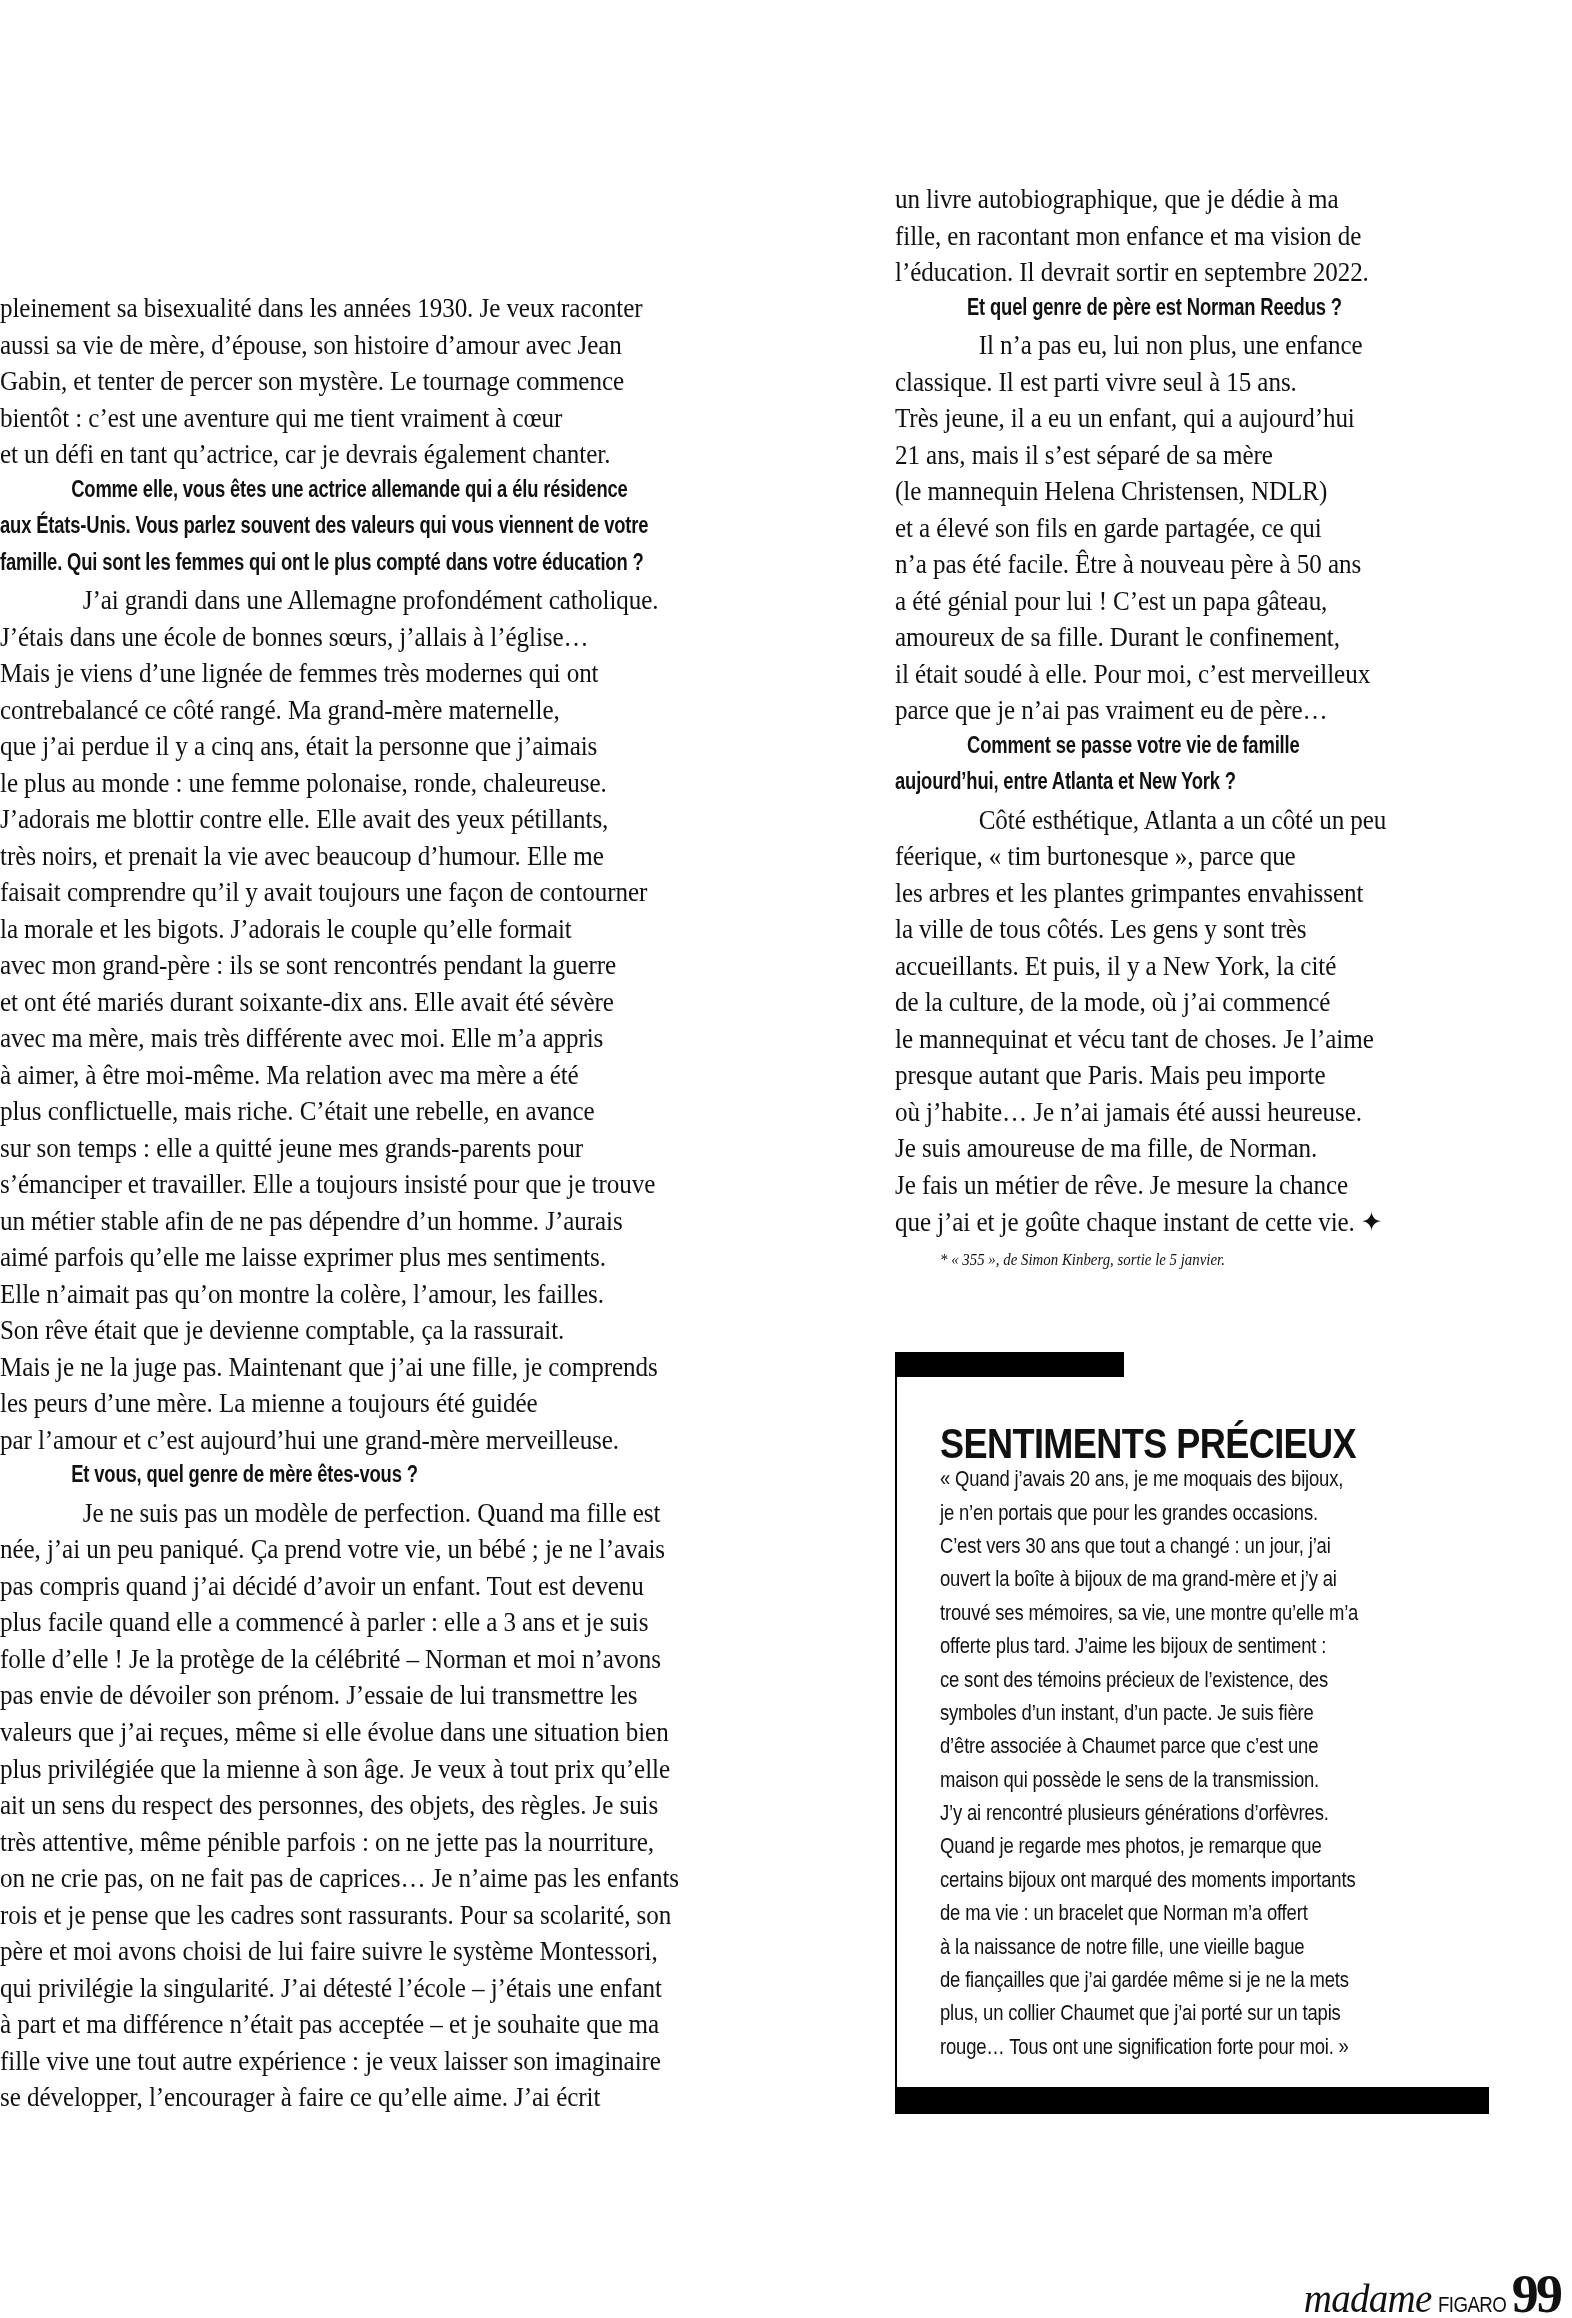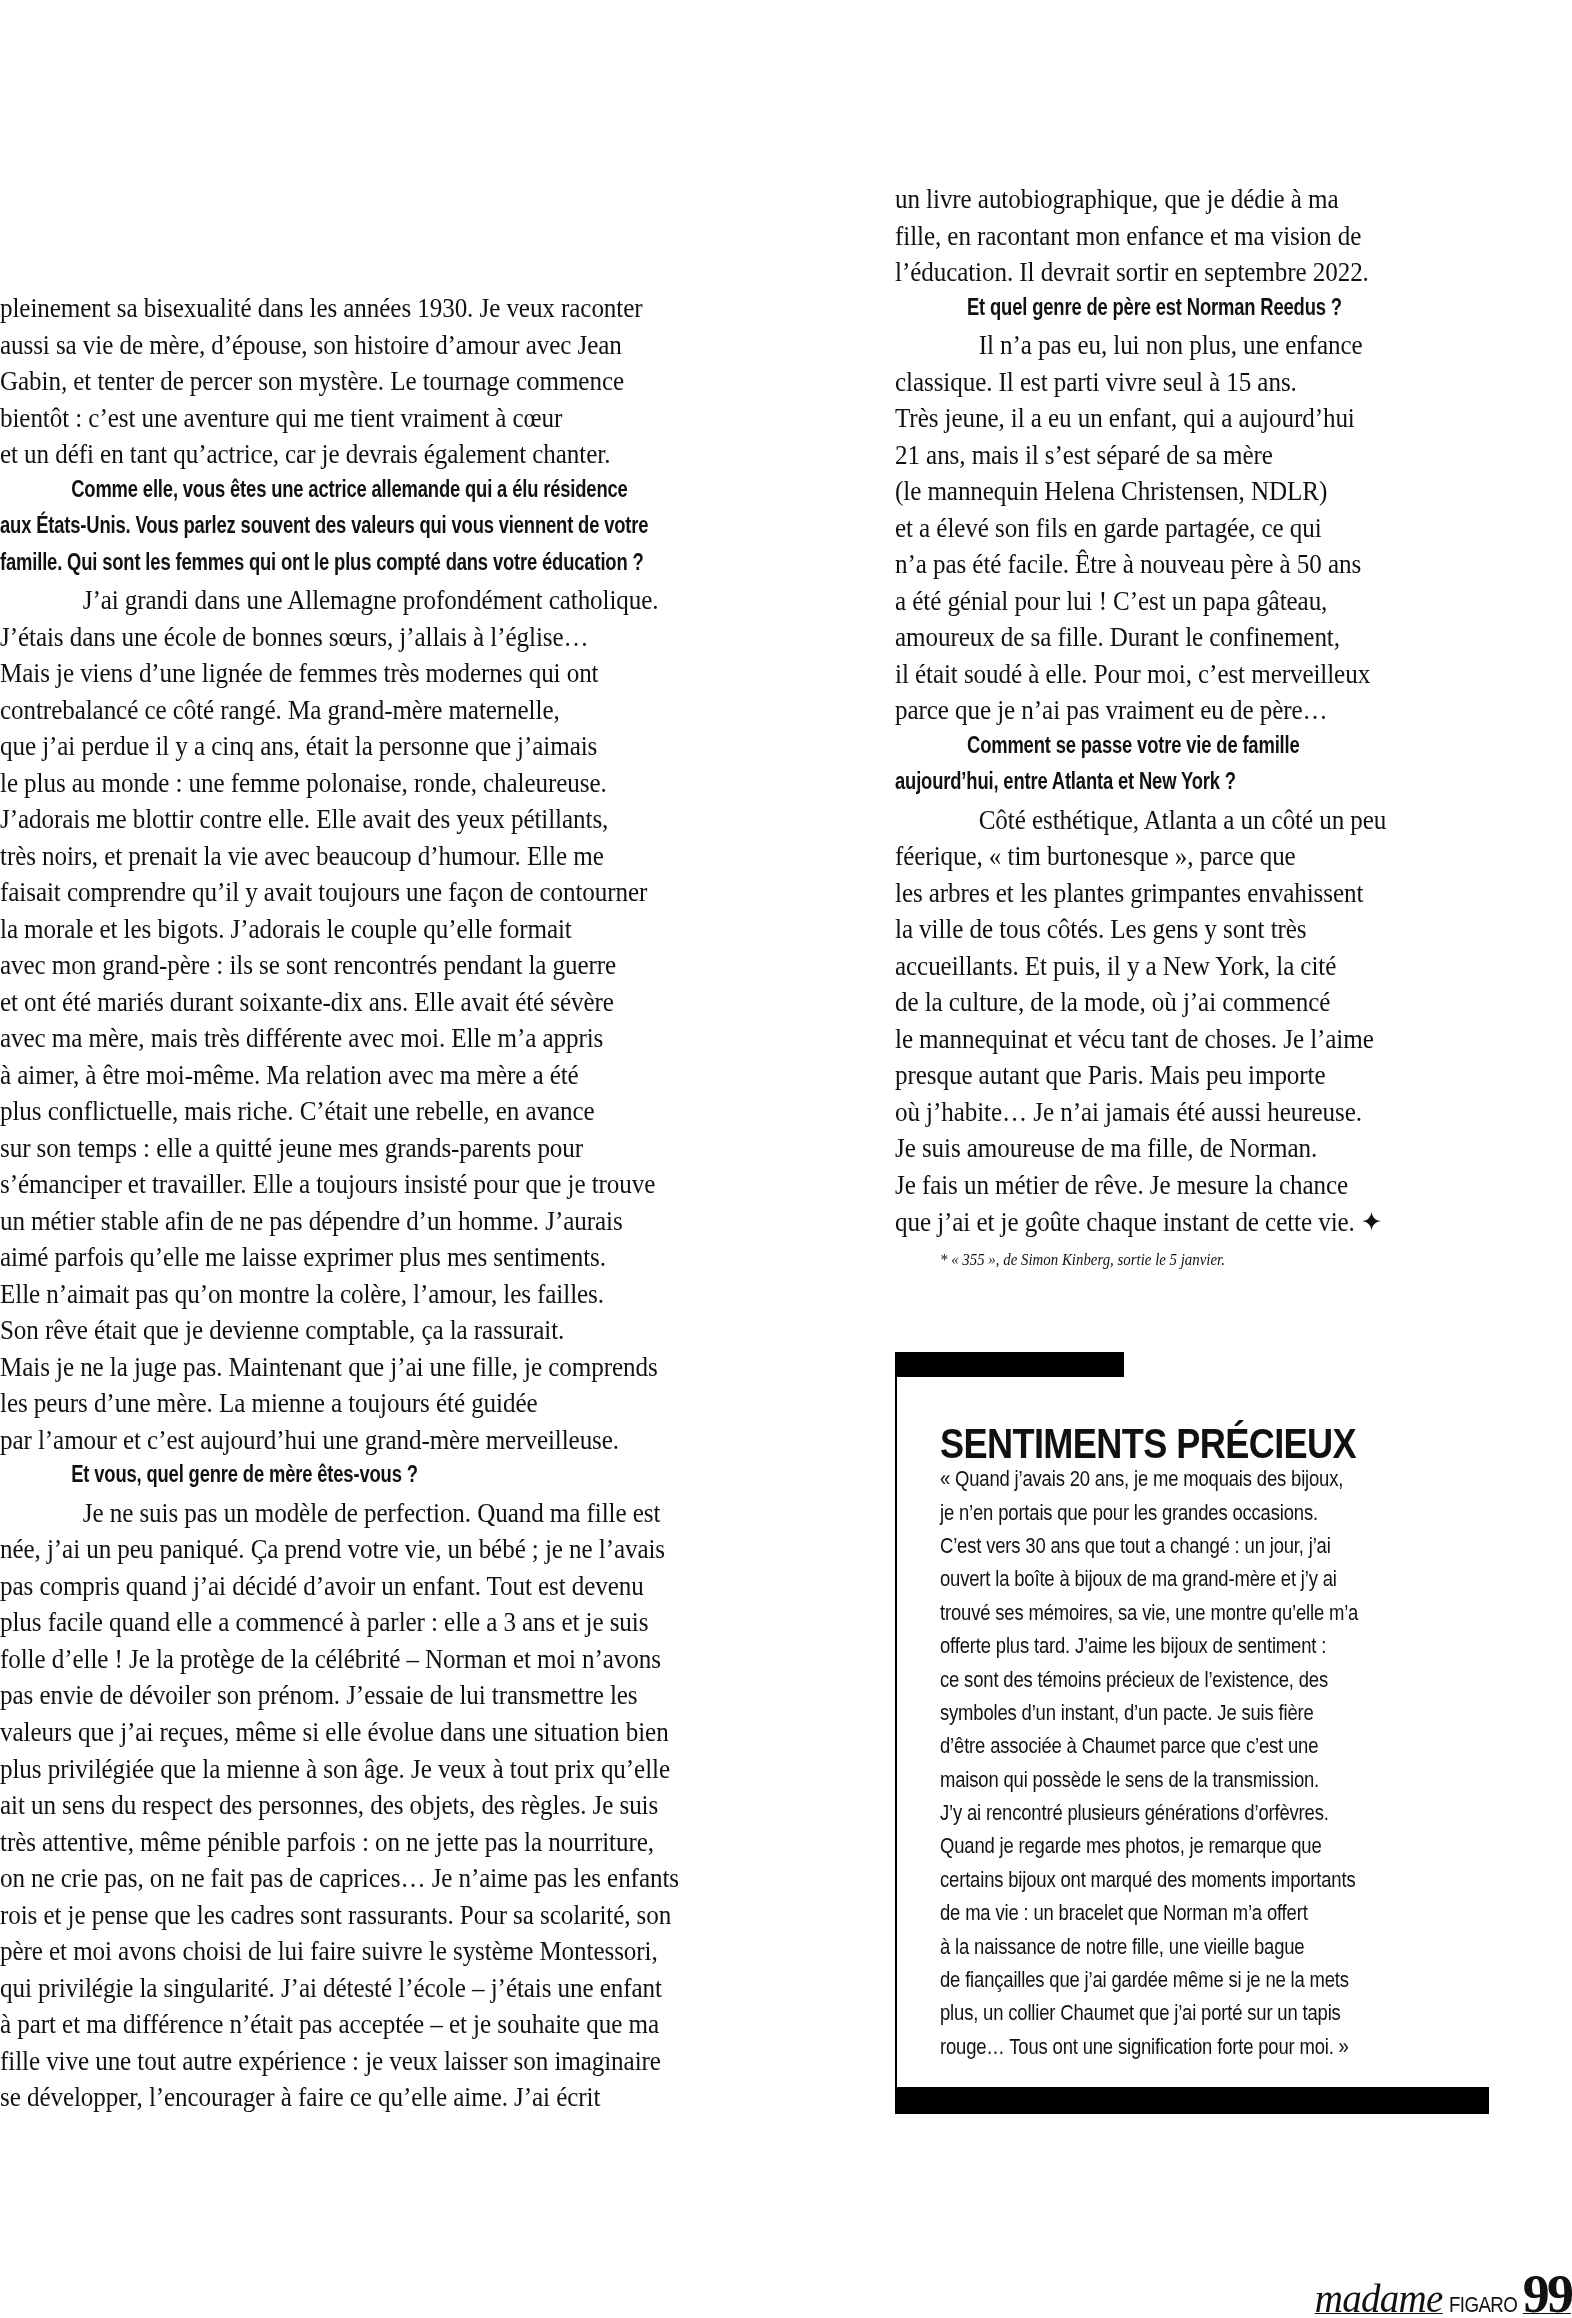--- a/index.html
+++ b/index.html
@@ -9,21 +9,21 @@
   .serif{font-family:"Liberation Serif","DejaVu Serif",serif;font-size:27px;transform:scaleX(0.93);letter-spacing:-0.1px;}
   .q{font-family:"Liberation Sans","DejaVu Sans",sans-serif;font-weight:bold;font-size:23px;transform:scaleX(0.80);letter-spacing:-0.2px;}
   .indent{padding-left:89px;}
   .indent-r{padding-left:90px;}
   .foot{font-family:"Liberation Serif",serif;font-style:italic;font-size:17.5px;transform:scaleX(0.85);}
   #box-top{position:absolute;left:895px;top:1352px;width:229px;height:25px;background:#000;}
   #box-left{position:absolute;left:895px;top:1352px;width:2.2px;height:761px;background:#000;}
   #box-bottom{position:absolute;left:895px;top:2087px;width:594px;height:27px;background:#000;}
   .box-title{position:absolute;left:940px;top:1420px;font-family:"Liberation Sans",sans-serif;font-weight:bold;font-size:42px;transform:scaleX(0.86);transform-origin:0 0;white-space:nowrap;letter-spacing:-0.7px;}
   .sans{font-family:"Liberation Sans","DejaVu Sans",sans-serif;font-size:22.5px;transform:scaleX(0.82);letter-spacing:-0.2px;}
-  .logo{position:absolute;right:1px;top:2263px;height:51px;white-space:nowrap;text-decoration:underline;}
+  .logo{position:absolute;right:12px;top:2263px;height:51px;white-space:nowrap;}
   .logo-madame{font-family:"Liberation Serif",serif;font-style:italic;font-size:39px;letter-spacing:-0.7px;}
   .logo-figaro{font-family:"Liberation Sans",sans-serif;font-size:22px;letter-spacing:-0.7px;transform:scaleX(0.85);display:inline-block;}
   .logo-num{font-family:"Liberation Serif",serif;font-weight:bold;font-size:54px;letter-spacing:-2.9px;}
 </style>
 </head>
 <body>
 
 <div id="left-col" class="col" style="left:0;top:0;width:815px;">
     <div class="line serif" style="top: 293px;">pleinement sa bisexualité dans les années 1930. Je veux raconter</div>
     <div class="line serif" style="top: 330px;">aussi sa vie de mère, d’épouse, son histoire d’amour avec Jean</div>

